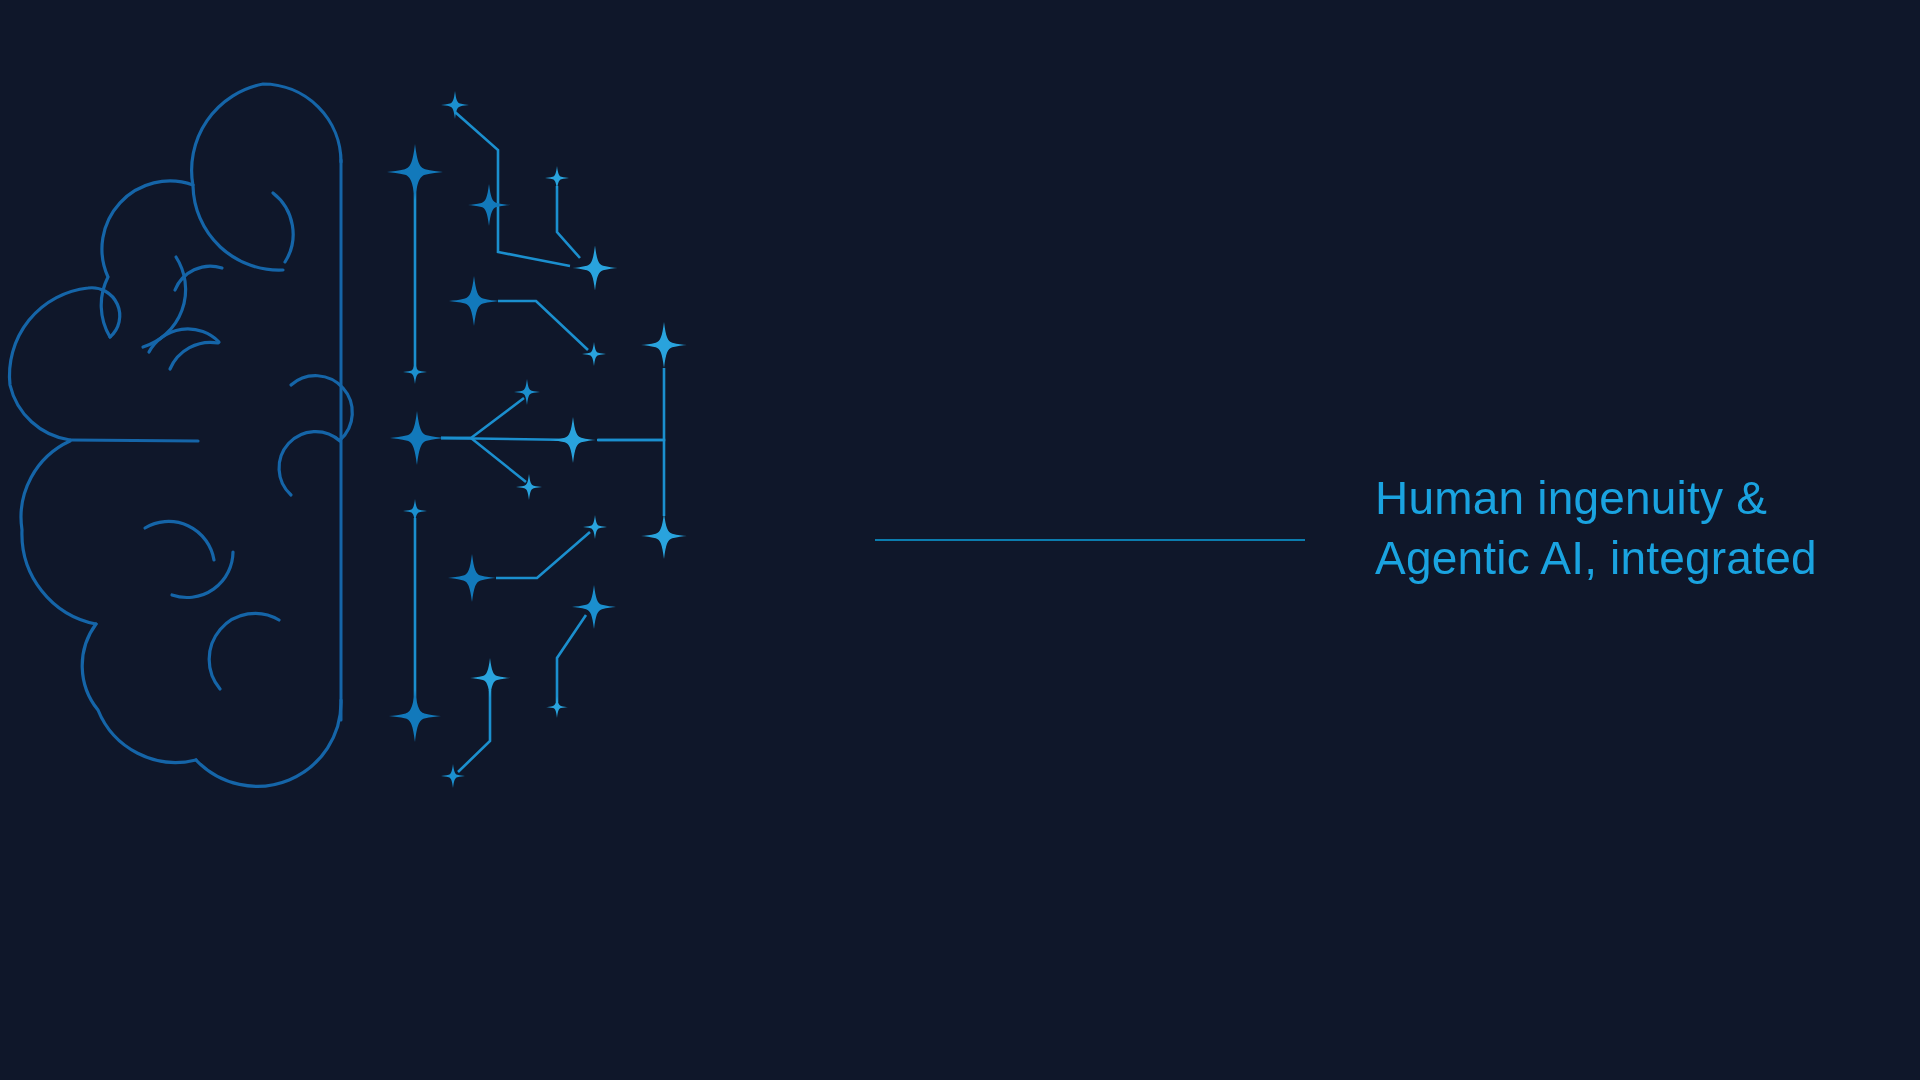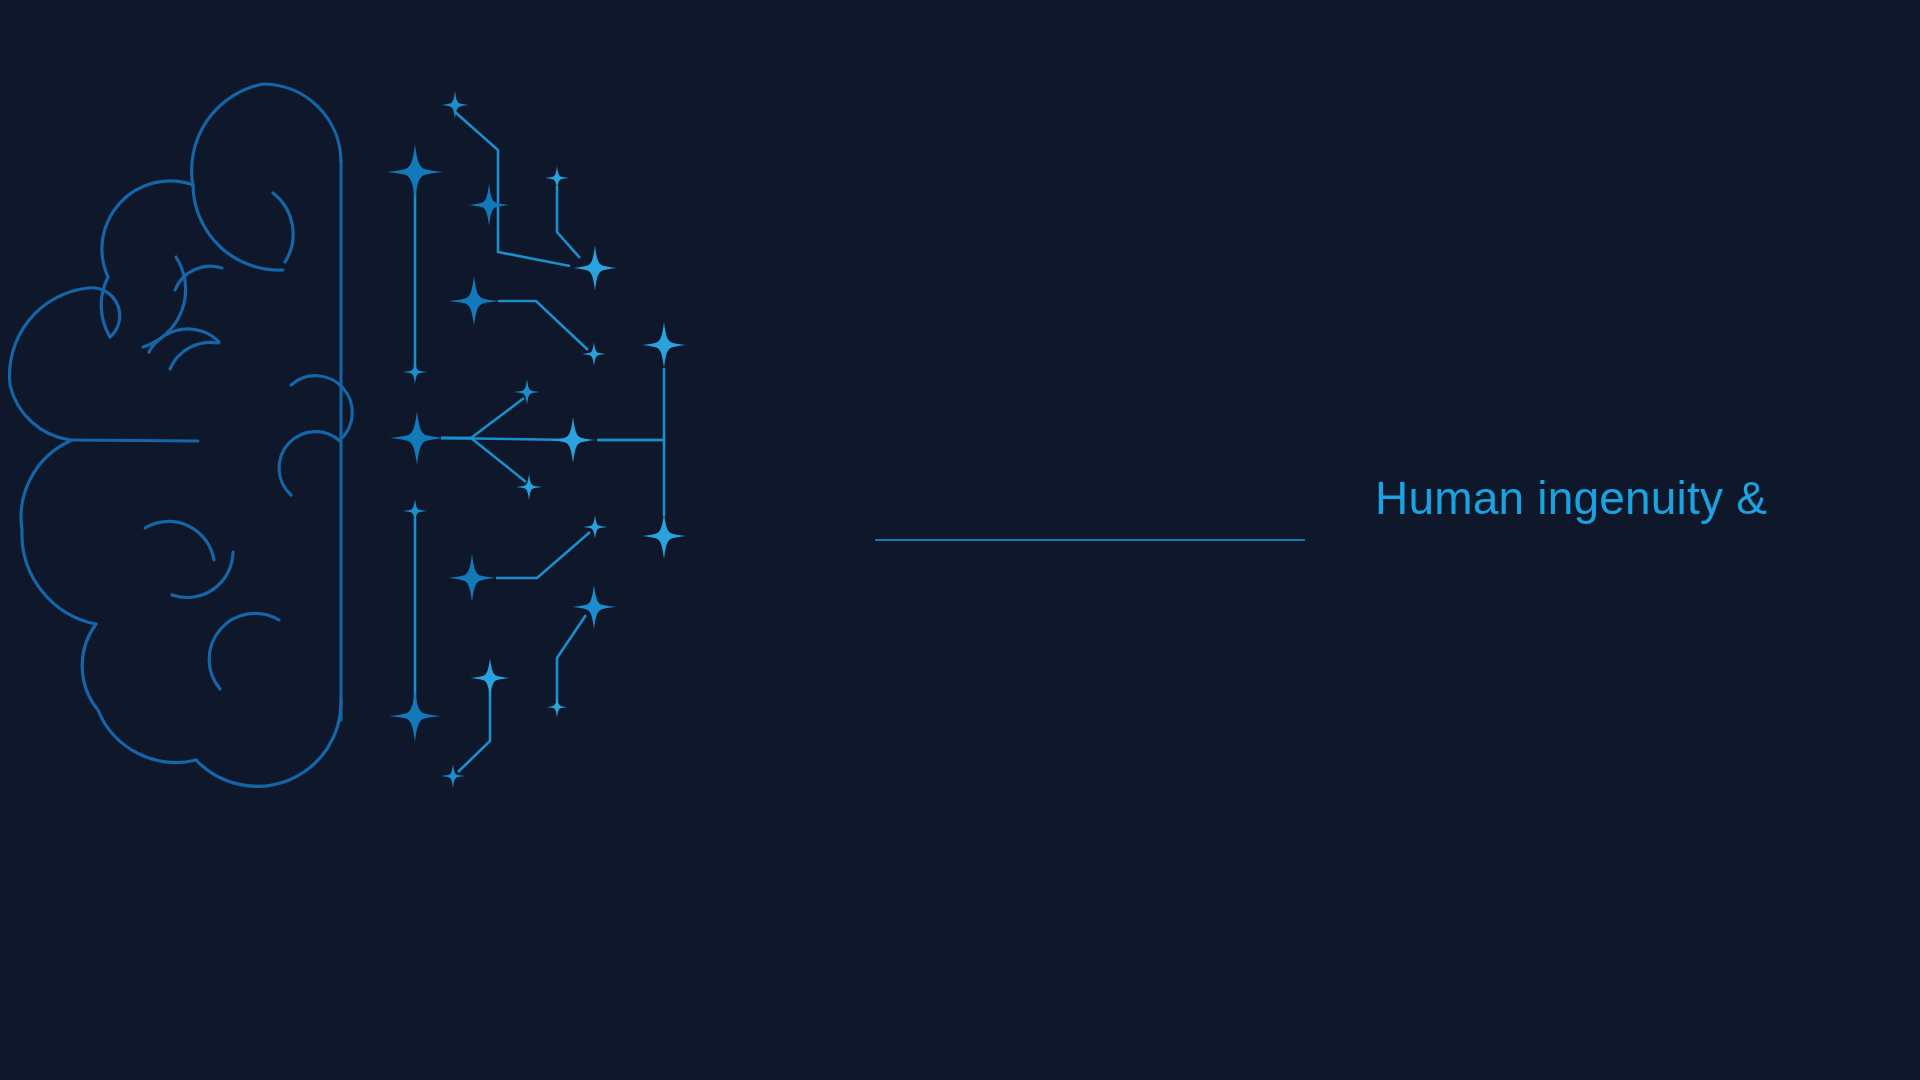--- a/index.html
+++ b/index.html
@@ -153,15 +153,16 @@
       <use href="#sparkle" fill="#1279bb" transform="translate(415,716) scale(0.52)"></use>
       <use href="#sparkle" fill="#29a3dd" transform="translate(557,707) scale(0.22)"></use>
       <use href="#sparkle" fill="#1b8fce" transform="translate(453,776) scale(0.24)"></use>
     </g>
 
     <line x1="875" y1="540" x2="1305" y2="540" stroke="#0b9fdb" stroke-width="1.6"></line>
   </svg>
 
   <div id="caption-block">
     <div class="caption-line">Human ingenuity &amp;</div>
+    <div class="caption-line">Agentic AI, integrated</div>
   </div>
 
 </div>
 
 </body></html>

